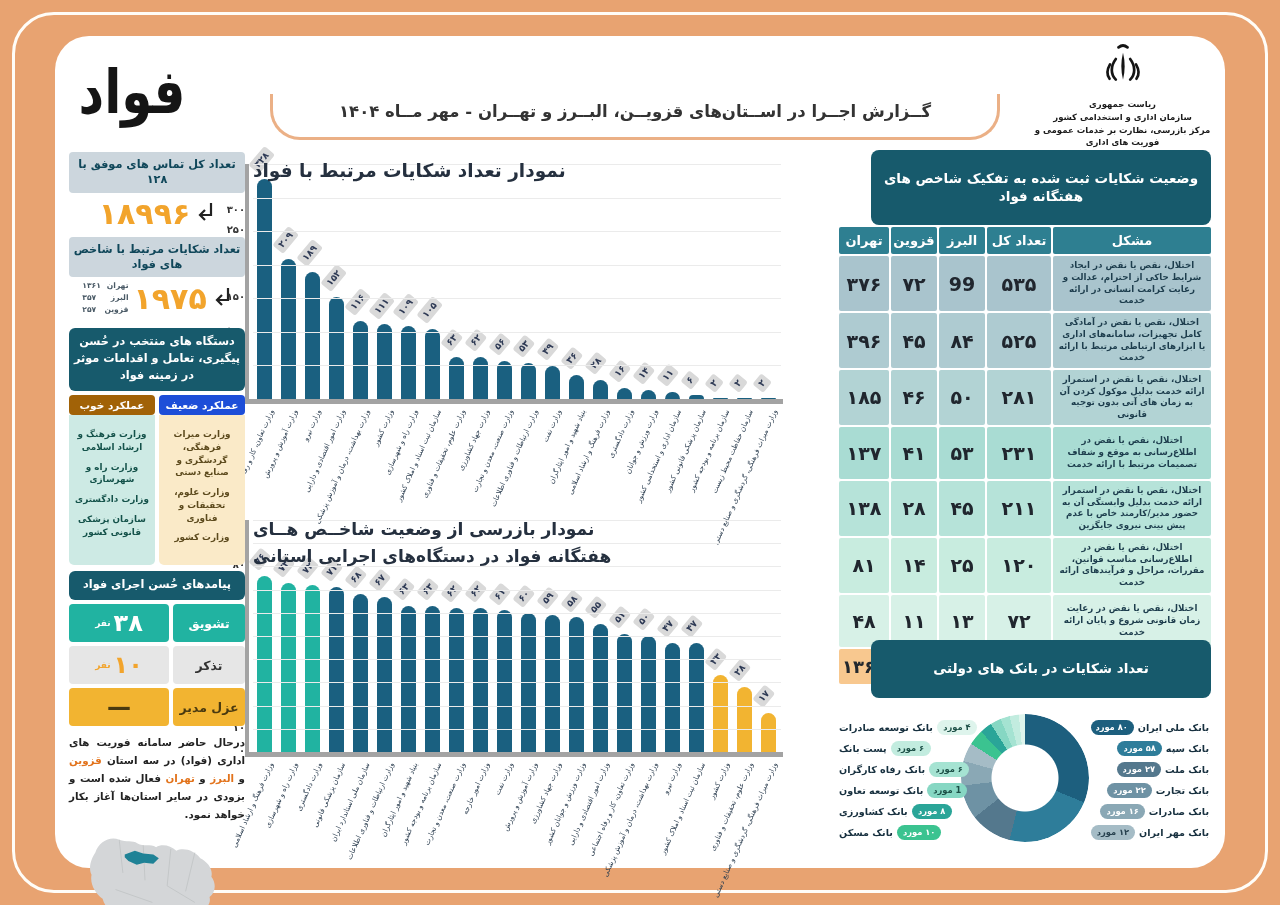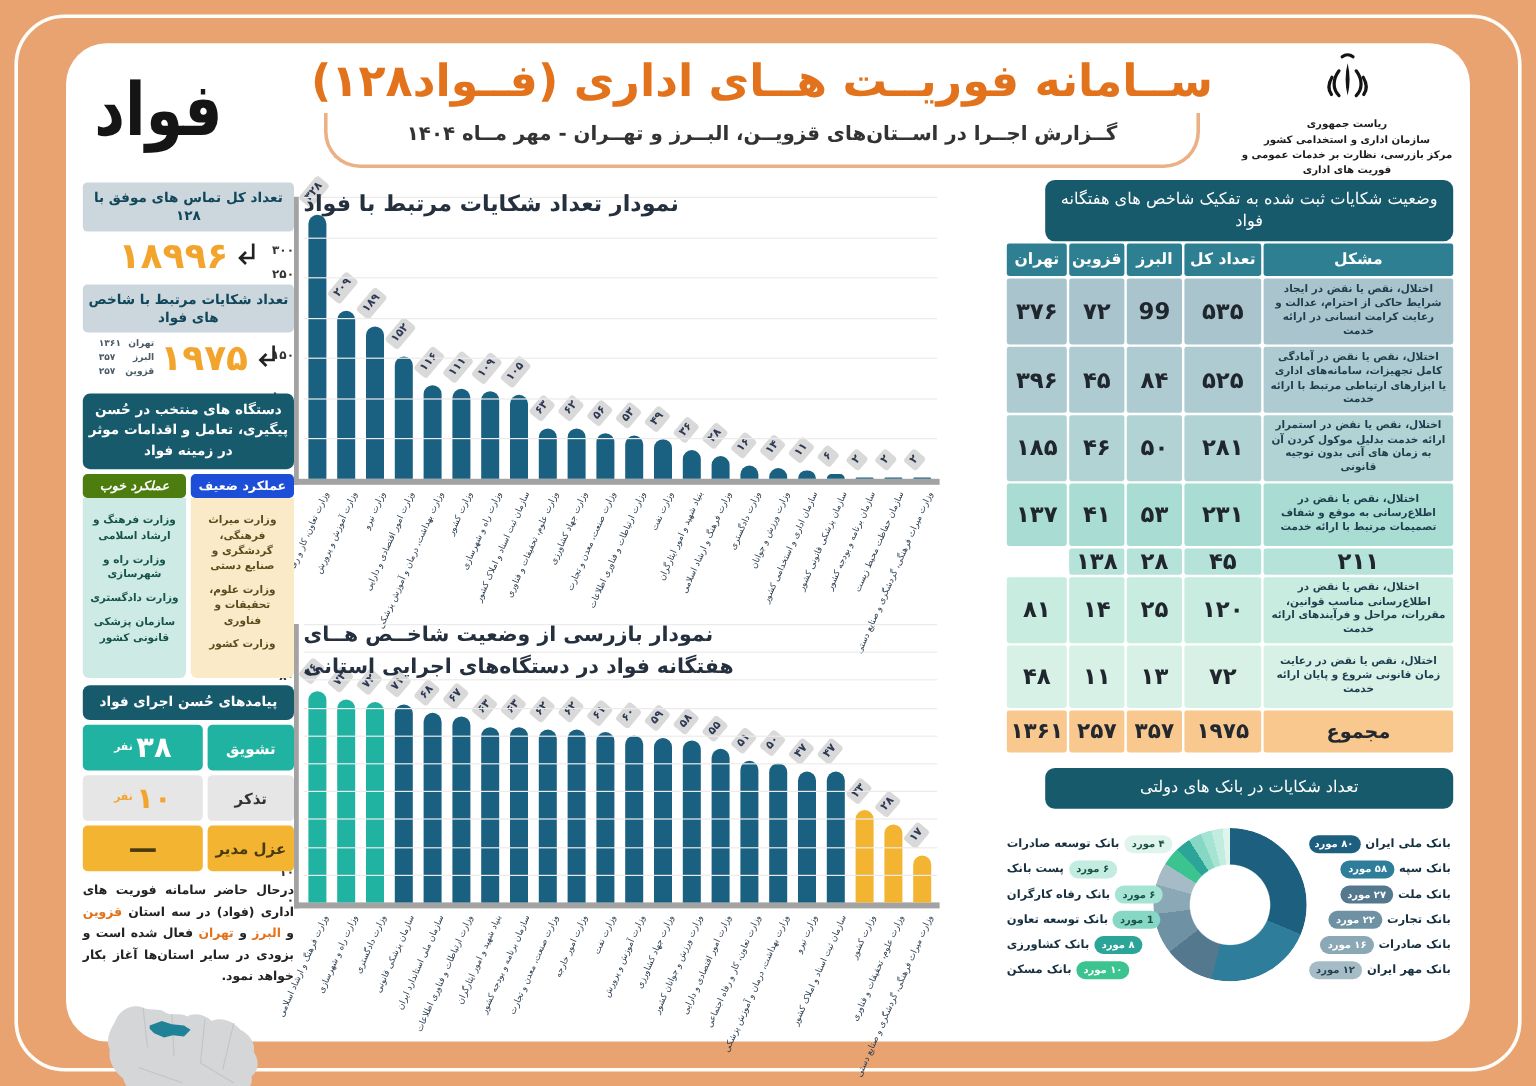--- a/index.html
+++ b/index.html
@@ -17,22 +17,22 @@
   .hdr-underline{position:absolute;top:58px;left:215px;right:225px;height:46px;
     border:3px solid #e8a371;border-top:none;border-radius:0 0 30px 30px;opacity:.85;}
   .emblem{position:absolute;top:6px;right:10px;width:185px;text-align:center;color:#1b1b1b;}
   .emblem .lines div{font-size:8.5px;font-weight:bold;line-height:1.5;}
   .favad-logo{position:absolute;top:14px;left:22px;width:110px;height:84px;display:flex;
     align-items:center;justify-content:center;}
   .favad-logo span{font-size:50px;font-weight:900;color:#151515;transform:scaleY(1.22);letter-spacing:-3px;}
 
   
   .table-panel{position:absolute;top:114px;right:14px;width:372px;}
-  .bar-title{background:#175a6c;color:#fff;border-radius:8px;padding:8px 4px;text-align:center;
-    font-size:13.5px;font-weight:normal;line-height:1.3;margin-left:32px;}
+  .bar-title{background:#175a6c;color:#fff;border-radius:8px;padding:20px 4px;text-align:center;
+    font-size:13.5px;font-weight:bold;line-height:1.3;margin-left:32px;}
   .thead,.t-row,.t-total{display:grid;grid-template-columns:158px 64px 46px 46px 50px;gap:2px;margin-top:2px;}
   .thead div{background:#2e7f91;color:#fff;font-size:13px;font-weight:bold;text-align:center;
     padding:6px 1px;border-radius:2px;}
   .t-row .cell{background:var(--rowbg,#cfe5e0);border-radius:2px;display:flex;align-items:center;justify-content:center;}
   .cell.prob{font-size:8.7px;line-height:1.35;color:#1d3d4d;font-weight:bold;text-align:center;padding:4px 5px;min-height:52px;}
   .cell.num{font-size:19px;font-weight:bold;color:#20262e;}
   .t-total .cell{background:#f8c88f;border-radius:2px;display:flex;align-items:center;justify-content:center;}
   .t-total .lbl{font-size:16px;font-weight:bold;color:#23282e;padding:8px 2px;}
   .t-total .num{font-size:18px;font-weight:bold;color:#23282e;}
 
@@ -83,21 +83,21 @@
   .big-orange{color:#f2a42c;font-size:30px;font-weight:900;letter-spacing:1px;}
   .sb-breakdown{font-size:7.6px;color:#4a5a66;font-weight:bold;line-height:1.6;}
   .sb-breakdown .bd-row{display:flex;direction:rtl;justify-content:space-between;gap:6px;}
   .sb-head{background:#175a6c;color:#fff;font-size:11.3px;font-weight:bold;text-align:center;
     border-radius:6px;padding:6px 4px;line-height:1.5;margin-top:6px;}
   .perf-cols{display:flex;direction:rtl;gap:4px;margin-top:4px;}
   .perf-col{flex:1;}
   .perf-col .ph{font-size:10.5px;font-weight:bold;color:#fff;text-align:center;border-radius:4px;padding:4px 2px;}
   .perf-col .pb{border-radius:0 0 5px 5px;padding:6px 3px;min-height:150px;}
   .perf-item{font-size:8.8px;font-weight:bold;text-align:center;line-height:1.45;margin:7px 1px;}
-  .perf-col.good .ph{background:#4d7c0f;font-style:italic;}
+  .perf-col.good .ph{background:#a16207;}
   .perf-col.good .pb{background:#cdeae4;color:#14524a;}
   .perf-col.weak .ph{background:#1d4ed8;}
   .perf-col.weak .pb{background:#faeac8;color:#5c4a1d;}
   .out-rows{display:flex;flex-direction:column;gap:4px;margin-top:4px;}
   .out-row{display:flex;direction:rtl;gap:4px;height:38px;}
   .out-label{flex:0 0 72px;display:flex;align-items:center;justify-content:center;
     font-size:12.5px;font-weight:bold;border-radius:4px;}
   .out-value{flex:1;display:flex;align-items:baseline;justify-content:center;gap:3px;border-radius:4px;
     align-items:center;}
   .out-value .v{font-size:24px;font-weight:900;}
@@ -111,21 +111,20 @@
   .sb-map{margin-top:2px;text-align:center;}
 </style>
 </head>
 <body>
 
 <div id="poster">
   <div class="outer-line"></div>
   <div class="card">
 
     <div class="hdr-underline"></div>
-    <div class="hdr-title">ســامانه فوریــت هــای اداری (فــواد۱۲۸)</div>
     <div class="hdr-sub">گــزارش اجــرا در اســتان‌های قزویــن، البــرز و تهــران - مهر مــاه ۱۴۰۴</div>
 
     <div class="emblem">
       <svg viewBox="0 0 64 58" width="58" height="52">
         <g fill="none" stroke="#141414" stroke-width="3" stroke-linecap="round">
           <path d="M32 12 C34.5 22 34.5 32 32 42 C29.5 32 29.5 22 32 12 Z" fill="#141414" stroke="none"></path>
           <path d="M24 19 C18 27 18 36 24 42"></path>
           <path d="M40 19 C46 27 46 36 40 42"></path>
           <path d="M17.5 25 C14 31 14 37 17 41"></path>
           <path d="M46.5 25 C50 31 50 37 47 41"></path>
@@ -175,20 +174,21 @@
             <div class="cell num">۱۸۵</div>
           </div>
           <div class="t-row" style="--rowbg: #a9dcd3;">
             <div class="cell prob">اختلال، نقص یا نقض در اطلاع‌رسانی به موقع و شفاف تصمیمات مرتبط با ارائه خدمت</div>
             <div class="cell num">۲۳۱</div>
             <div class="cell num">۵۳</div>
             <div class="cell num">۴۱</div>
             <div class="cell num">۱۳۷</div>
           </div>
           <div class="t-row" style="--rowbg: #b6e3d9;">
+            <div class="cell prob">اختلال، نقص یا نقض در استمرار ارائه خدمت بدلیل وابستگی آن به حضور مدیر/کارمند خاص با عدم پیش بینی نیروی جایگزین</div>
             <div class="cell num">۲۱۱</div>
             <div class="cell num">۴۵</div>
             <div class="cell num">۲۸</div>
             <div class="cell num">۱۳۸</div>
           </div>
           <div class="t-row" style="--rowbg: #c8ecdf;">
             <div class="cell prob">اختلال، نقص یا نقض در اطلاع‌رسانی مناسب قوانین، مقررات، مراحل و فرآیندهای ارائه خدمت</div>
             <div class="cell num">۱۲۰</div>
             <div class="cell num">۲۵</div>
             <div class="cell num">۱۴</div>

